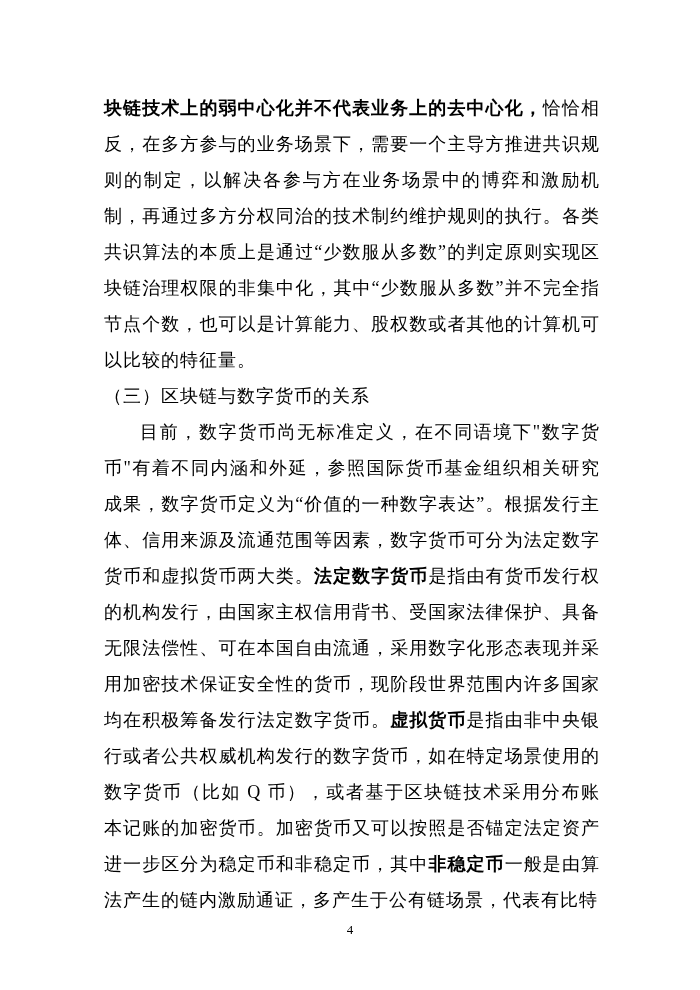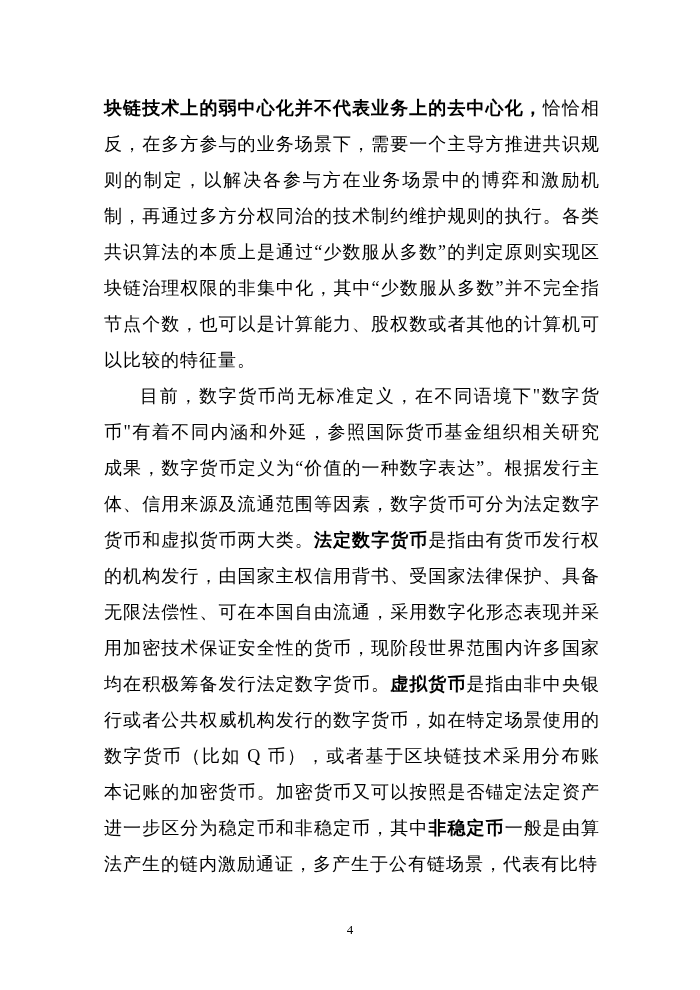--- a/index.html
+++ b/index.html
@@ -52,20 +52,21 @@
   }
 </style>
 </head>
 <body>
 
 <div class="doc-page">
   <main class="doc-content">
 
     <p class="para"><span class="run bold">块链技术上的弱中心化并不代表业务上的去中心化，</span><span class="run">恰恰相反，在多方参与的业务场景下，需要一个主导方推进共识规则的制定，以解决各参与方在业务场景中的博弈和激励机制，再通过多方分权同治的技术制约维护规则的执行。各类共识算法的本质上是通过“少数服从多数”的判定原则实现区块链治理权限的非集中化，其中“少数服从多数”并不完全指节点个数，也可以是计算能力、股权数或者其他的计算机可以比较的特征量。</span></p>
 
+    <h2 class="section-heading">（三）区块链与数字货币的关系</h2>
 
     <p class="para para-indent"><span class="run">目前，数字货币尚无标准定义，在不同语境下"数字货币"有着不同内涵和外延，参照国际货币基金组织相关研究成果，数字货币定义为“价值的一种数字表达”。根据发行主体、信用来源及流通范围等因素，数字货币可分为法定数字货币和虚拟货币两大类。</span><span class="run bold">法定数字货币</span><span class="run">是指由有货币发行权的机构发行，由国家主权信用背书、受国家法律保护、具备无限法偿性、可在本国自由流通，采用数字化形态表现并采用加密技术保证安全性的货币，现阶段世界范围内许多国家均在积极筹备发行法定数字货币。</span><span class="run bold">虚拟货币</span><span class="run">是指由非中央银行或者公共权威机构发行的数字货币，如在特定场景使用的数字货币（比如 Q 币），或者基于区块链技术采用分布账本记账的加密货币。加密货币又可以按照是否锚定法定资产进一步区分为稳定币和非稳定币，其中</span><span class="run bold">非稳定币</span><span class="run">一般是由算法产生的链内激励通证，多产生于公有链场景，代表有比特</span></p>
 
   </main>
 
   <footer class="page-footer">
     <span class="page-number">4</span>
   </footer>
 </div>
 

